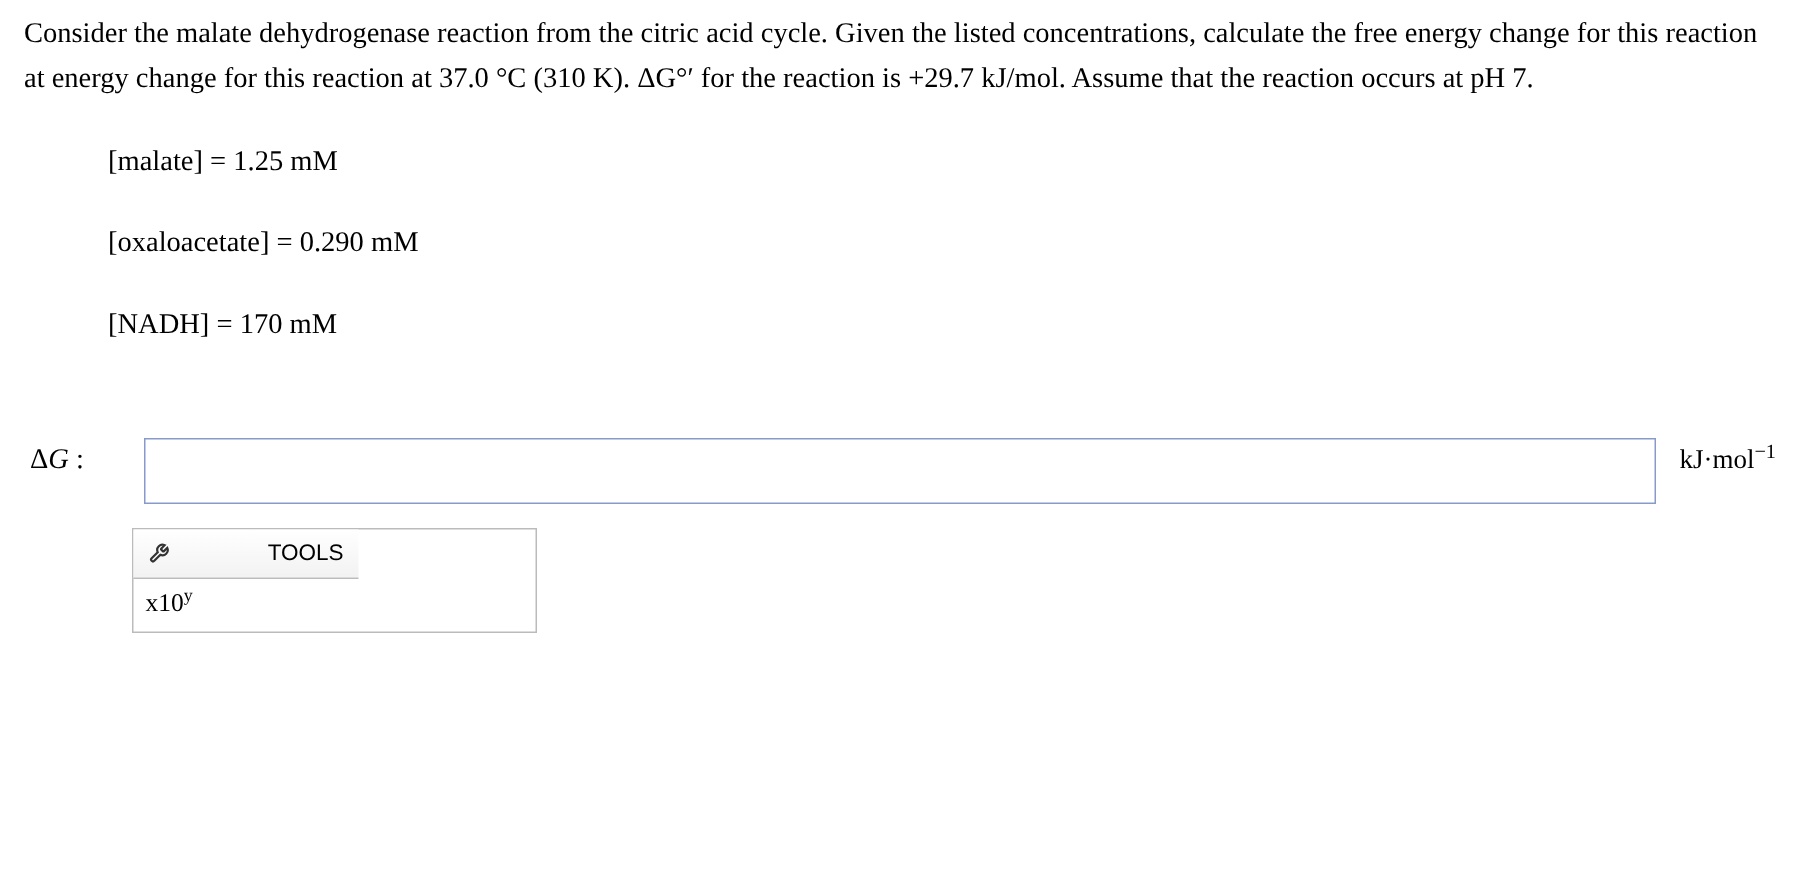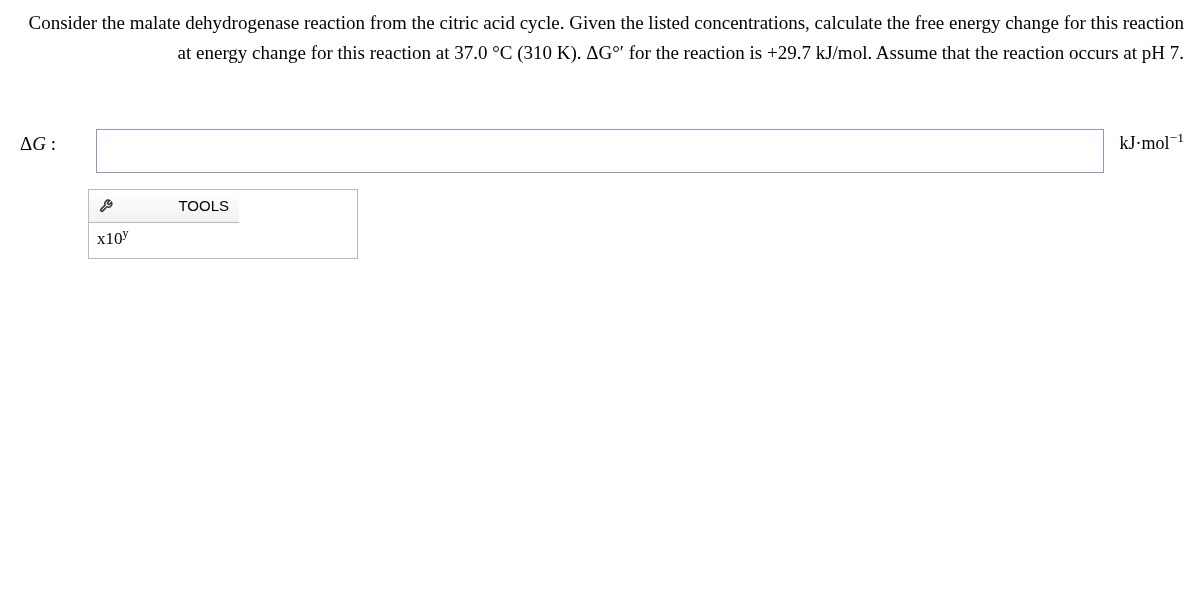--- a/index.html
+++ b/index.html
@@ -12,21 +12,20 @@
       font-size: 19px;
       color: #000;
       background: #fff;
       padding: 8px 16px;
       width: 1200px;
       height: 590px;
       line-height: 1.6;
     }
     .problem-statement {
       margin-bottom: 24px;
-      text-align: right;
     }
     .concentrations {
       margin-left: 56px;
       margin-bottom: 20px;
     }
     .concentration-item {
       margin-bottom: 24px;
       font-size: 19px;
     }
     .answer-area {
@@ -99,20 +98,35 @@
 </head>
 <body>
 
 
 
 <div class="problem-statement">
   <span>Consider the malate dehydrogenase reaction from the citric acid cycle. Given the listed concentrations, calculate the free energy change for this reaction at energy change for this reaction at 37.0 °C (310 K). ΔG°′ for the reaction is +29.7 kJ/mol. Assume that the reaction occurs at pH 7.</span>
 </div>
 
 <div class="concentrations">
+  <div class="concentration-item">
+    <span>[malate]</span>
+    =
+    <span>1.25 mM</span>
+  </div>
+  <div class="concentration-item">
+    <span>[oxaloacetate]</span>
+    =
+    <span>0.290 mM</span>
+  </div>
+  <div class="concentration-item">
+    <span>[NADH]</span>
+    =
+    <span>170 mM</span>
+  </div>
 </div>
 
 <div class="answer-area">
   <div class="answer-label">
     <span>Δ</span><span class="italic">G</span><span> :</span>
   </div>
   <input type="text" class="answer-input" value="" style="">
   <div class="unit-label">
     <span>kJ·mol</span><span class="neg-sup">−1</span>
   </div>

